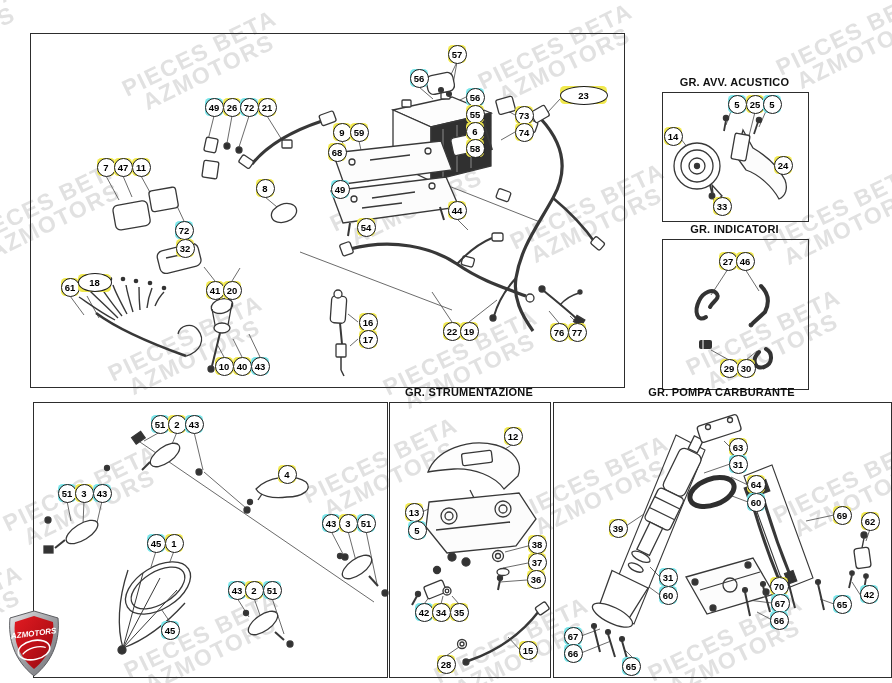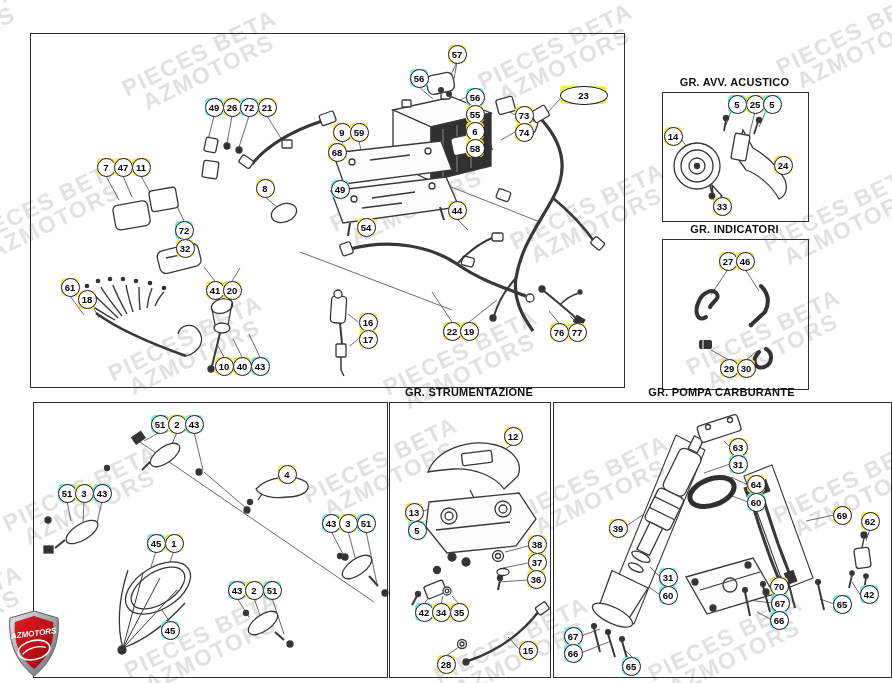--- a/index.html
+++ b/index.html
@@ -466,21 +466,21 @@
       <span class="ci">54</span>
     </div>
     <div class="callout yellow" style="left: 175.5px; top: 238.5px;">
       <span class="sq"></span>
       <span class="ci">32</span>
     </div>
     <div class="callout yellow" style="left: 60.5px; top: 277.5px;">
       <span class="sq"></span>
       <span class="ci">61</span>
     </div>
-    <div class="callout yellow" style="left: 77.5px; top: 290px;">
+    <div class="callout yellow" style="left: 77.5px; top: 273px; padding-left: 15px;">
       <span class="sq"></span>
       <span class="ci">18</span>
     </div>
     <div class="callout yellow" style="left: 205.5px; top: 280.5px;">
       <span class="sq"></span>
       <span class="ci">41</span>
     </div>
     <div class="callout yellow" style="left: 222.5px; top: 280.5px;">
       <span class="sq"></span>
       <span class="ci">20</span>

